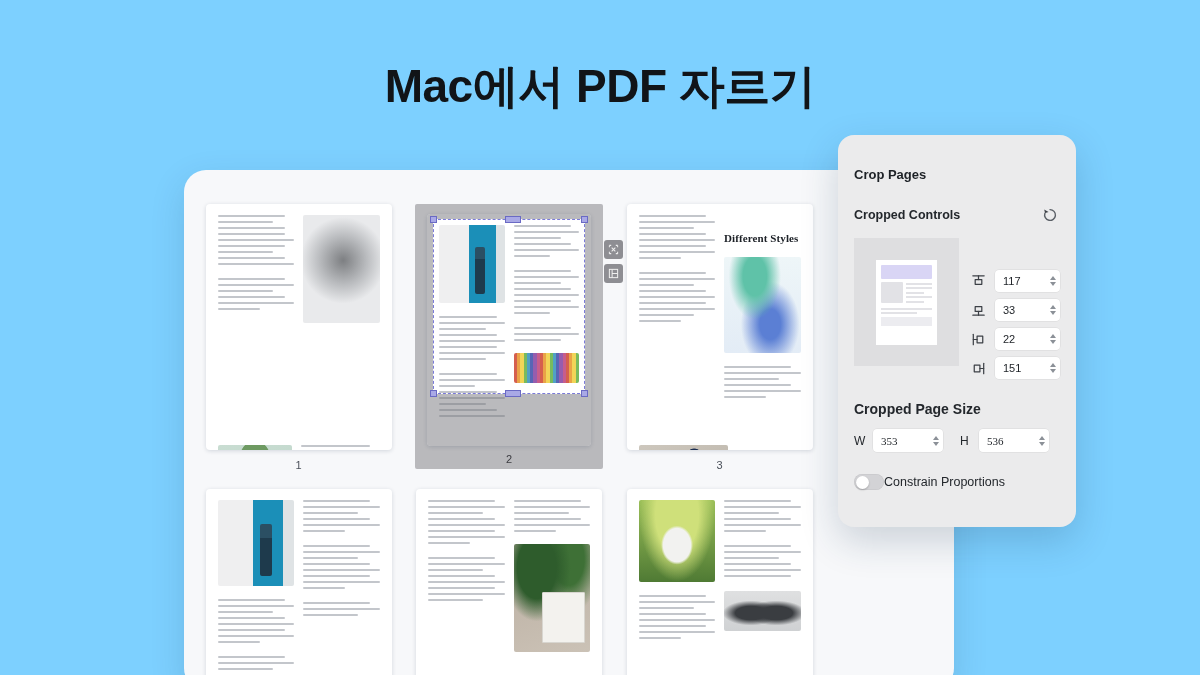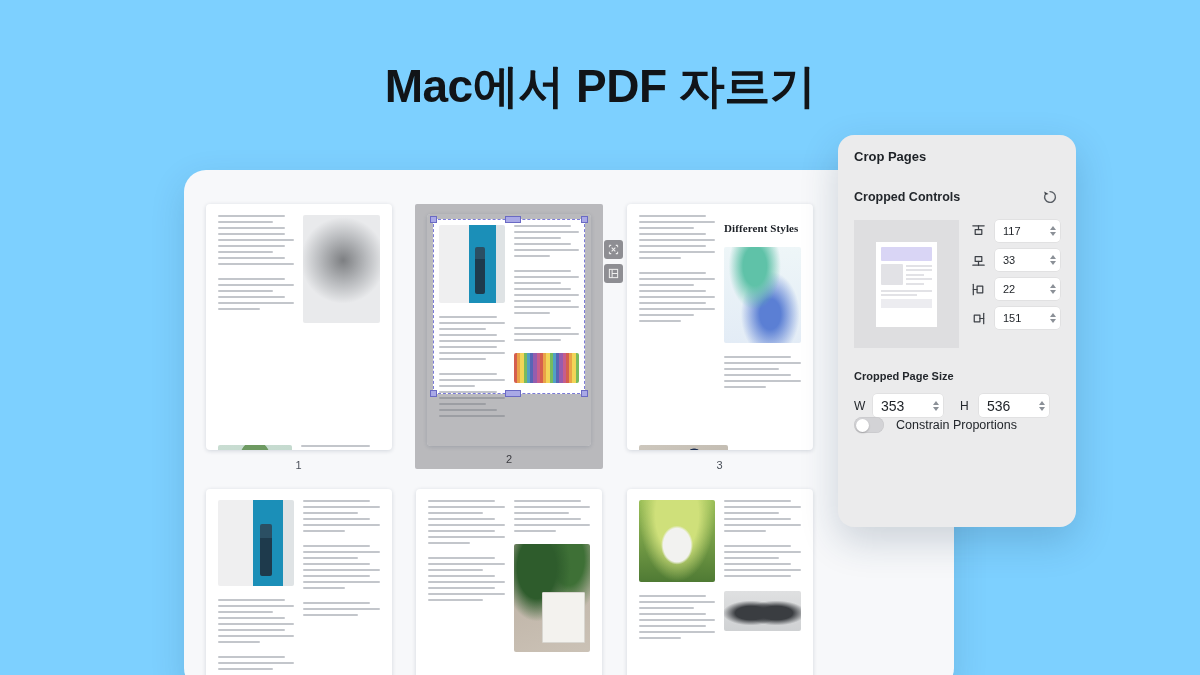--- a/index.html
+++ b/index.html
@@ -123,21 +123,21 @@
   
   .col2 { display: flex; gap: 9px; height: 100%; }
   .col { flex: 1; display: flex; flex-direction: column; gap: 4px; }
 
   .tline { height: 2px; background: #c3c6cb; border-radius: 1px; }
   .tline.s { width: 72%; }
   .tline.m { width: 88%; }
   .tline.xs { width: 55%; }
   .tgap { height: 5px; }
 
-  .heading-blk { margin: 6px 0 7px 0; }
+  .heading-blk { margin: 16px 0 7px 0; }
   .heading-txt {
     font-family: "Liberation Serif", serif;
     font-size: 9.5px;
     font-weight: 700;
     color: #1c2026;
     line-height: 1.35;
     letter-spacing: .1px;
   }
   .heading-txt.big { font-size: 11px; }
 
@@ -233,21 +233,21 @@
     background: #ebebec;
     border-radius: 16px;
     box-shadow: 0 14px 38px rgba(25,55,85,.20);
     padding: 0 16px;
   }
 
   .panel-title {
     font-size: 13px;
     font-weight: 600;
     color: #1d2126;
-    padding-top: 14px;
+    padding-top: 32px;
   }
 
   .section-row {
     display: flex;
     align-items: center;
     justify-content: space-between;
     margin-top: 23px;
   }
   .section-label {
     font-size: 12.5px;
@@ -282,21 +282,21 @@
   }
   .pp-band { height: 14px; background: #d9d5f5; border-radius: 1px; }
   .pp-body { display: flex; gap: 3px; }
   .pp-img { width: 22px; height: 21px; background: #e2e2e6; border-radius: 1px; }
   .pp-lines { flex: 1; display: flex; flex-direction: column; gap: 2.5px; padding-top: 1px; }
   .pp-line { height: 2px; background: #e2e2e6; }
   .pp-line.s { width: 70%; }
   .pp-foot { margin-top: 2px; display: flex; flex-direction: column; gap: 2.5px; }
   .pp-block { height: 9px; background: #ececf0; }
 
-  .margin-fields { flex: 1; display: flex; flex-direction: column; gap: 7px; }
+  .margin-fields { flex: 1; display: flex; flex-direction: column; gap: 7px; margin-top: 32px; }
   .m-row { display: flex; align-items: center; gap: 7px; }
   .m-icon { width: 19px; height: 19px; display: flex; align-items: center; justify-content: center; }
 
   .stepper {
     flex: 1;
     height: 22px;
     background: #ffffff;
     border-radius: 4px;
     display: flex;
     align-items: center;
@@ -316,43 +316,43 @@
   .spin { display: flex; flex-direction: column; gap: 2px; padding-left: 3px; }
   .spin span {
     width: 0; height: 0;
     border-left: 3.5px solid transparent;
     border-right: 3.5px solid transparent;
   }
   .spin .up { border-bottom: 4px solid #8b9097; }
   .spin .down { border-top: 4px solid #8b9097; }
 
   .size-label {
-    font-size: 11px;
+    font-size: 14px;
     font-weight: 600;
     color: #23272c;
     margin-top: 22px;
   }
 
   .size-row { display: flex; align-items: center; gap: 7px; margin-top: 12px; }
   .size-tag { font-size: 12px; color: #23272c; width: 12px; }
   .size-field {
     width: 70px; height: 23px;
     background: #fff;
     border-radius: 4px;
     display: flex; align-items: center;
     padding: 0 4px 0 8px;
     box-shadow: 0 0 0 .5px rgba(0,0,0,.08);
   }
   .size-field input {
     border: 0; outline: 0; background: transparent;
-    font-family: Liberation Sans, sans-serif;
-    font-size: 14px; color: #1d2126; width: 100%;
-  }
-
-  .toggle-row { display: flex; align-items: center; gap: 12px; }
+    font-family: Liberation Serif, serif;
+    font-size: 11px; color: #1d2126; width: 100%;
+  }
+
+  .toggle-row { display: flex; align-items: center; margin-top: 22px; }
   .toggle {
     width: 30px; height: 16px;
     background: #d3d3d6;
     border-radius: 8px;
     position: relative;
     cursor: pointer;
     box-shadow: inset 0 0 0 .5px rgba(0,0,0,.07);
   }
   .toggle .knob {
     position: absolute; left: 1.5px; top: 1.5px;

